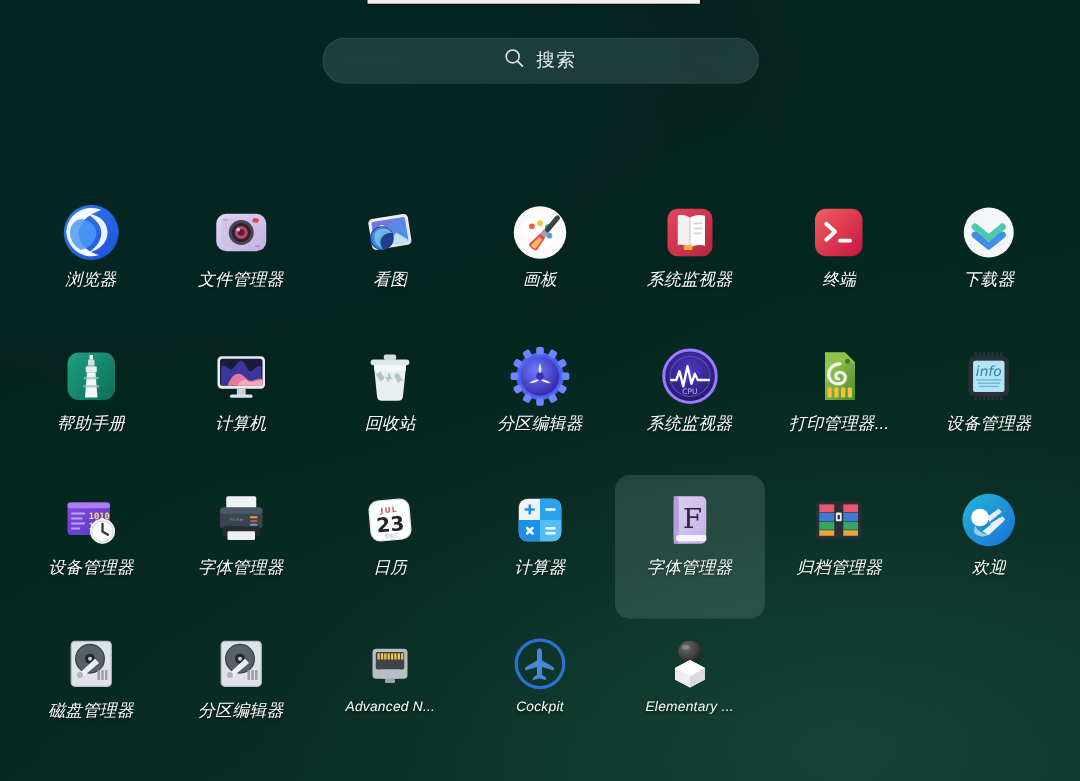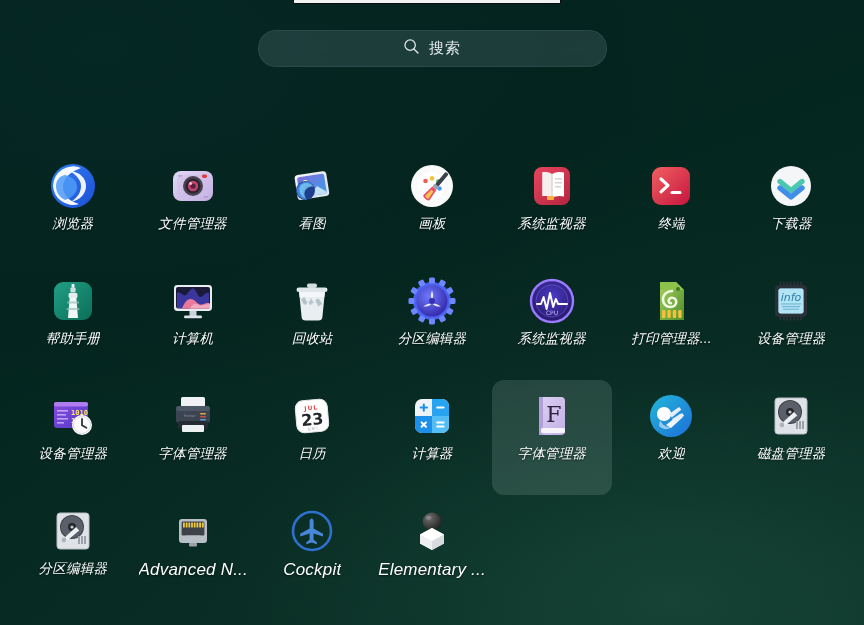--- a/index.html
+++ b/index.html
@@ -83,21 +83,21 @@
     font-size: 13.5px;
     color: #ffffff;
     text-align: right;
     max-width: 108px;
     white-space: nowrap;
     overflow: hidden;
     text-shadow: 0 1px 2px rgba(0,0,0,0.55);
     letter-spacing: 0.2px;
     font-style: italic;
   }
-  .cell-label.latin { font-size: 17px; }
+  .cell-label.latin { font-size: 11px; }
 </style>
 </head>
 <body>
 
 <div class="top-window-edge"></div>
 
 <div class="search-wrap">
   <div class="search-box">
     <span class="mag">
       <svg width="17" height="17" viewBox="0 0 20 20">
@@ -496,20 +496,37 @@
     <rect x="11" y="5" width="4" height="38" fill="#b2a0da"></rect>
     <rect x="13" y="36" width="24" height="5" rx="1.6" fill="#f7f4fc"></rect>
     <text x="26" y="30" font-family="DejaVu Serif" font-size="22" fill="#2e2240" text-anchor="middle">F</text>
         </svg>
       </div>
       <div class="cell-label">字体管理器</div>
     </div>
     <div class="cell">
       <div class="icon-slot">
         <svg width="48" height="48" viewBox="0 0 48 48">
+    <rect x="6" y="9" width="36" height="30" rx="3.4" fill="#2a2f36"></rect>
+    <g>
+      <rect x="8.4" y="11.5" width="31" height="6.4" fill="#e8566f"></rect>
+      <rect x="8.4" y="18.4" width="31" height="6.4" fill="#3d7bd8"></rect>
+      <rect x="8.4" y="25.3" width="31" height="6.4" fill="#35a867"></rect>
+      <rect x="8.4" y="32.2" width="31" height="4.4" fill="#e8a83d"></rect>
+    </g>
+    <rect x="20.4" y="9" width="7.2" height="30" fill="#2a2f36"></rect>
+    <rect x="21.6" y="18" width="4.8" height="7" rx="1" fill="#e6e9ee"></rect>
+    <rect x="23.1" y="20" width="1.8" height="3.4" fill="#2a2f36"></rect>
+        </svg>
+      </div>
+      <div class="cell-label">归档管理器</div>
+    </div>
+    <div class="cell">
+      <div class="icon-slot">
+        <svg width="48" height="48" viewBox="0 0 48 48">
     <defs>
             <linearGradient id="gwh" x1="0" y1="0" x2="1" y2="1">
       <stop offset="0" stop-color="#22b7d9"></stop>
               <stop offset="1" stop-color="#1d6fd8"></stop>
             </linearGradient>
           </defs>
     <circle cx="24" cy="24" r="21" fill="url(#gwh)"></circle>
     <path d="M10 22c0-4 3-7 7-7s7 3 7 7-3 7-7 7-7-3-7-7z" fill="#ffffff"></path>
     <path d="M19 33l14-11 3 3-12 11z" fill="#f2f6fa"></path>
     <g fill="#e8eef5">

